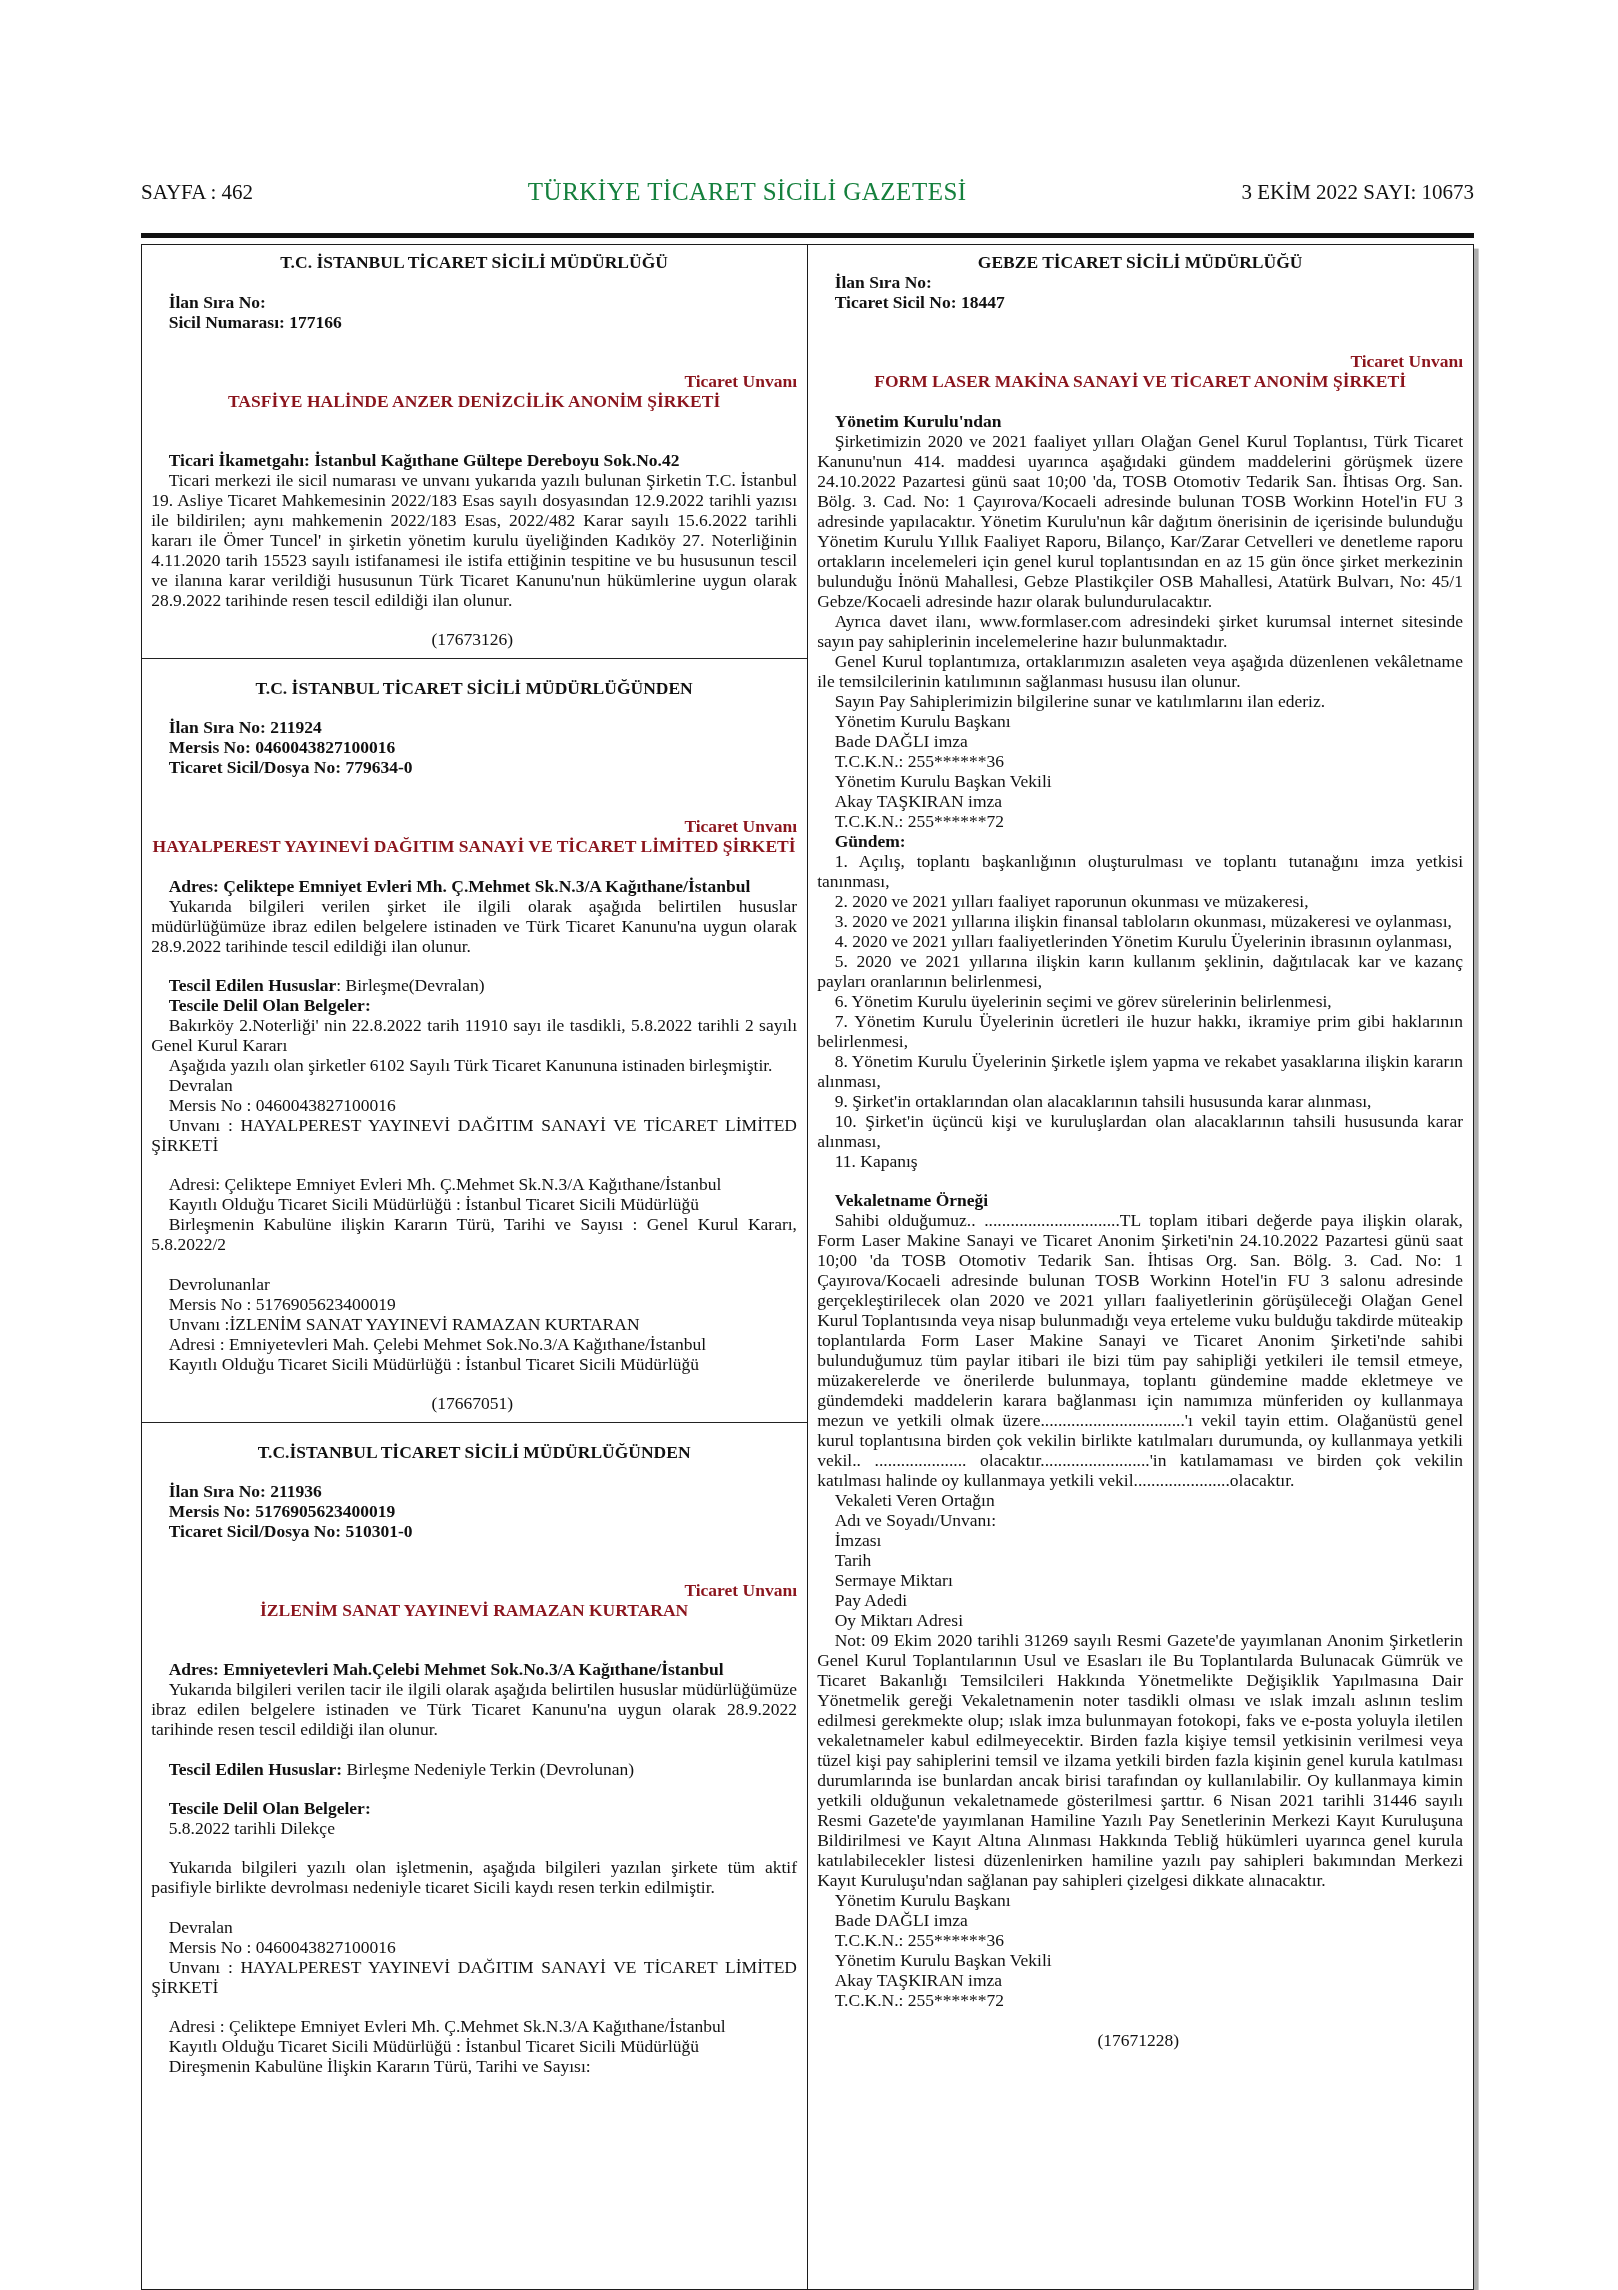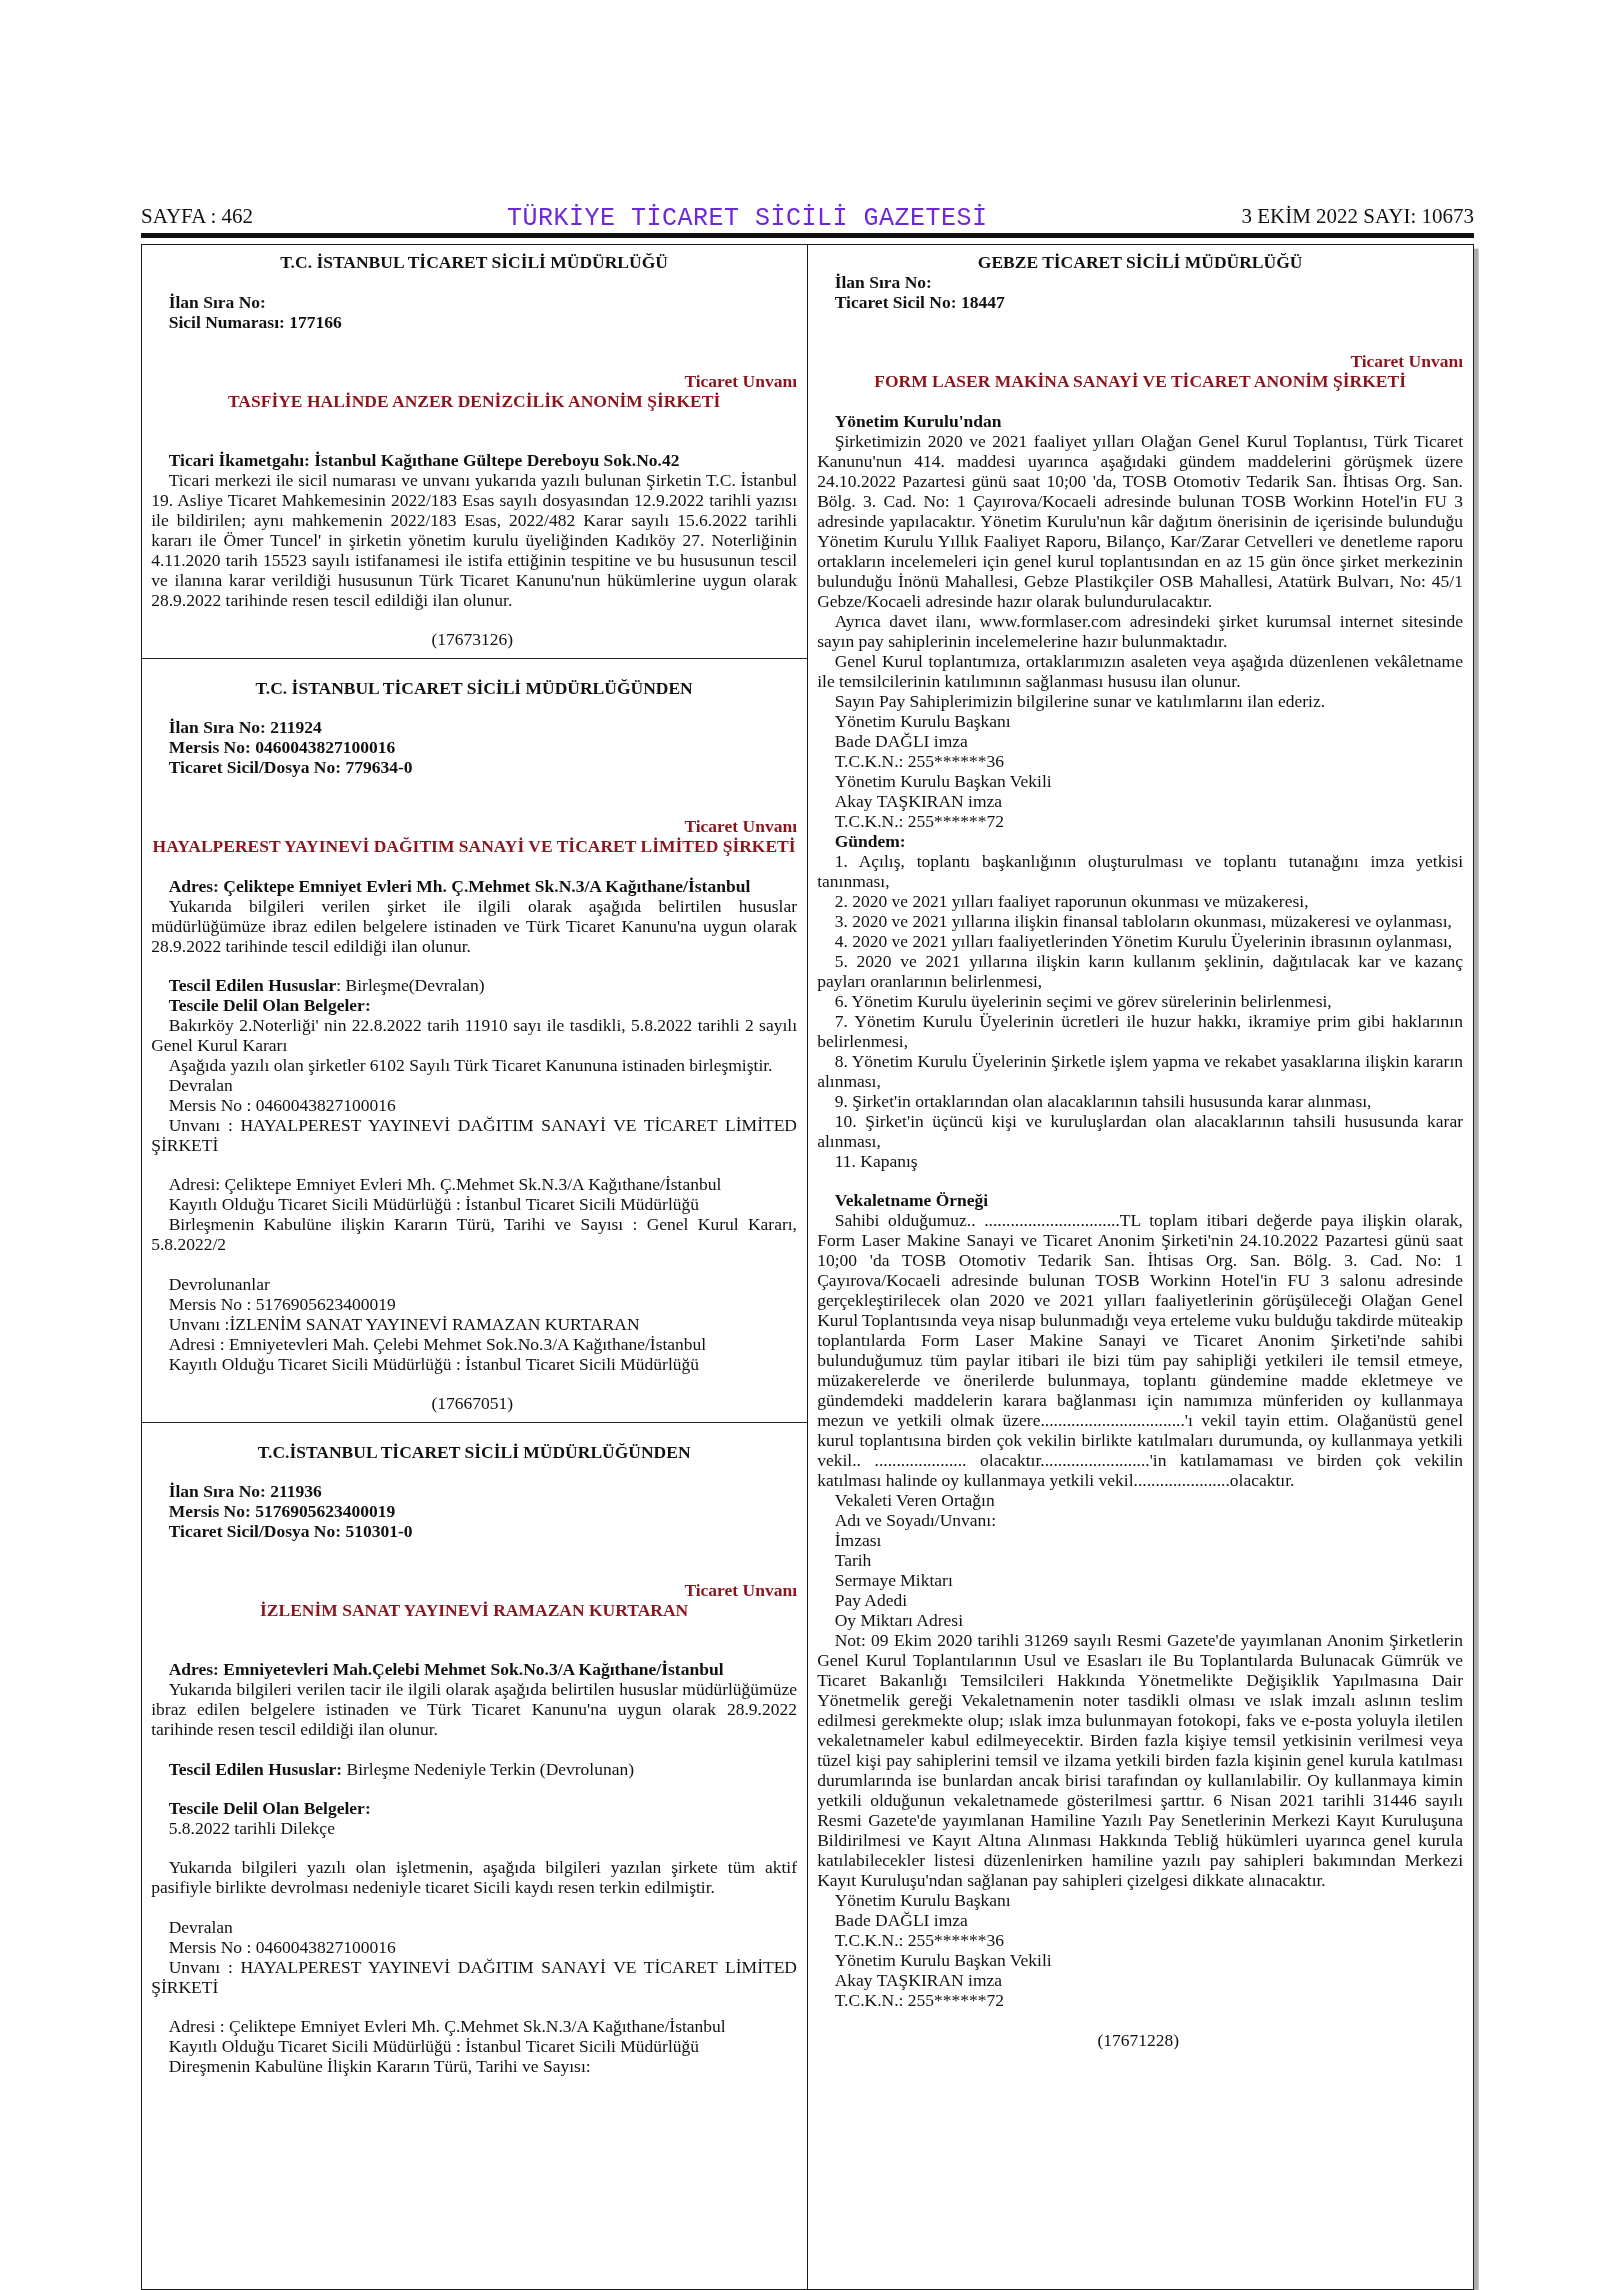--- a/index.html
+++ b/index.html
@@ -2,26 +2,26 @@
 <html style="font-size:14.8px"><head>
 <meta charset="utf-8">
 <style>
   html,body{margin:0;padding:0;background:#ffffff;}
   body{
     width:1619px;height:2291px;position:relative;
     font-family:"Liberation Serif","DejaVu Serif",serif;
     color:#111111;
   }
   .pagehead{
-    position:absolute;top:204px;left:141px;width:1333px;
-    display:flex;justify-content:space-between;align-items:flex-start;
+    position:absolute;top:178px;left:141px;width:1333px;
+    display:flex;justify-content:space-between;align-items:center;
     font-size:21px;white-space:nowrap;
   }
   .pagehead .side{font-size:21px;color:#111;}
-  .masthead{font-size:25px;color:#6d28d9;letter-spacing:0.5px;font-family:Liberation Mono, monospace;}
+  .masthead{font-size:25px;color:#15803d;letter-spacing:0.5px;}
   .thick-rule{
     position:absolute;top:233px;left:141px;width:1333px;height:4.6px;
     background:#111;border:0;
   }
   .content{
     position:absolute;top:244px;left:141px;width:1333px;height:2046px;
     border:1.8px solid #1c1c1c;background:#fff;
     box-shadow:4.6px 4.6px 0 #adadad;
     display:flex;box-sizing:border-box;overflow:hidden;
   }

